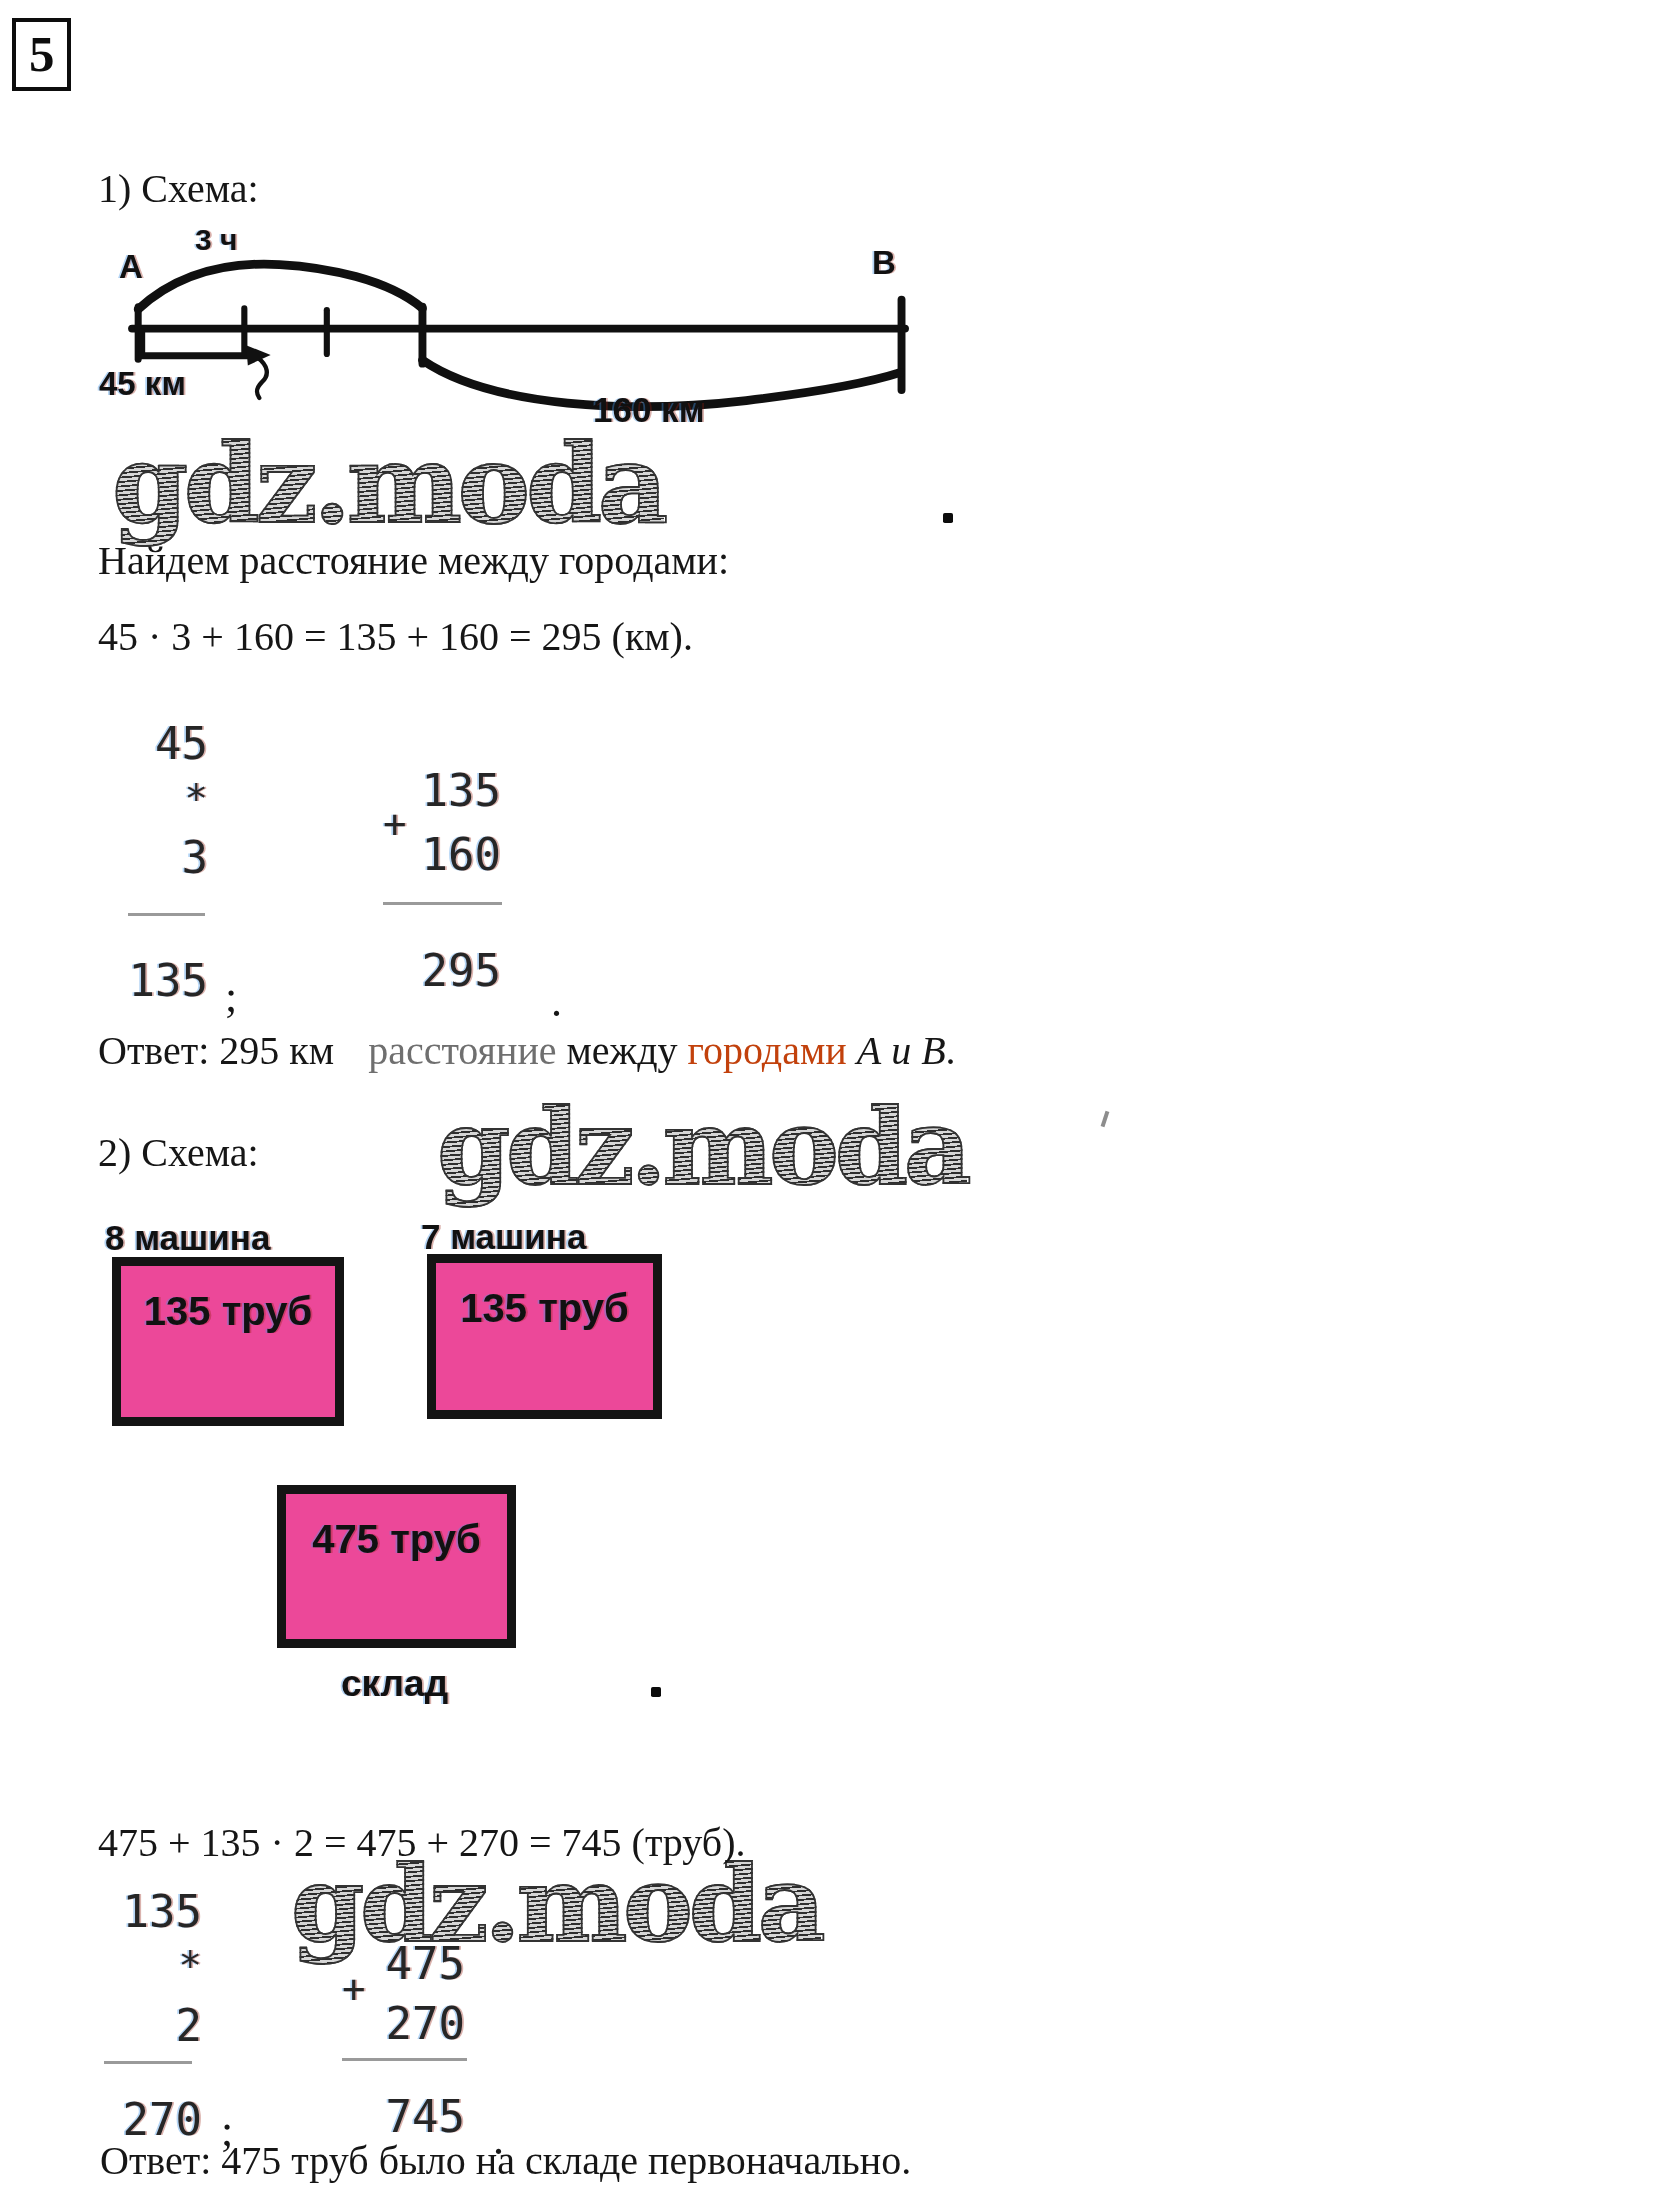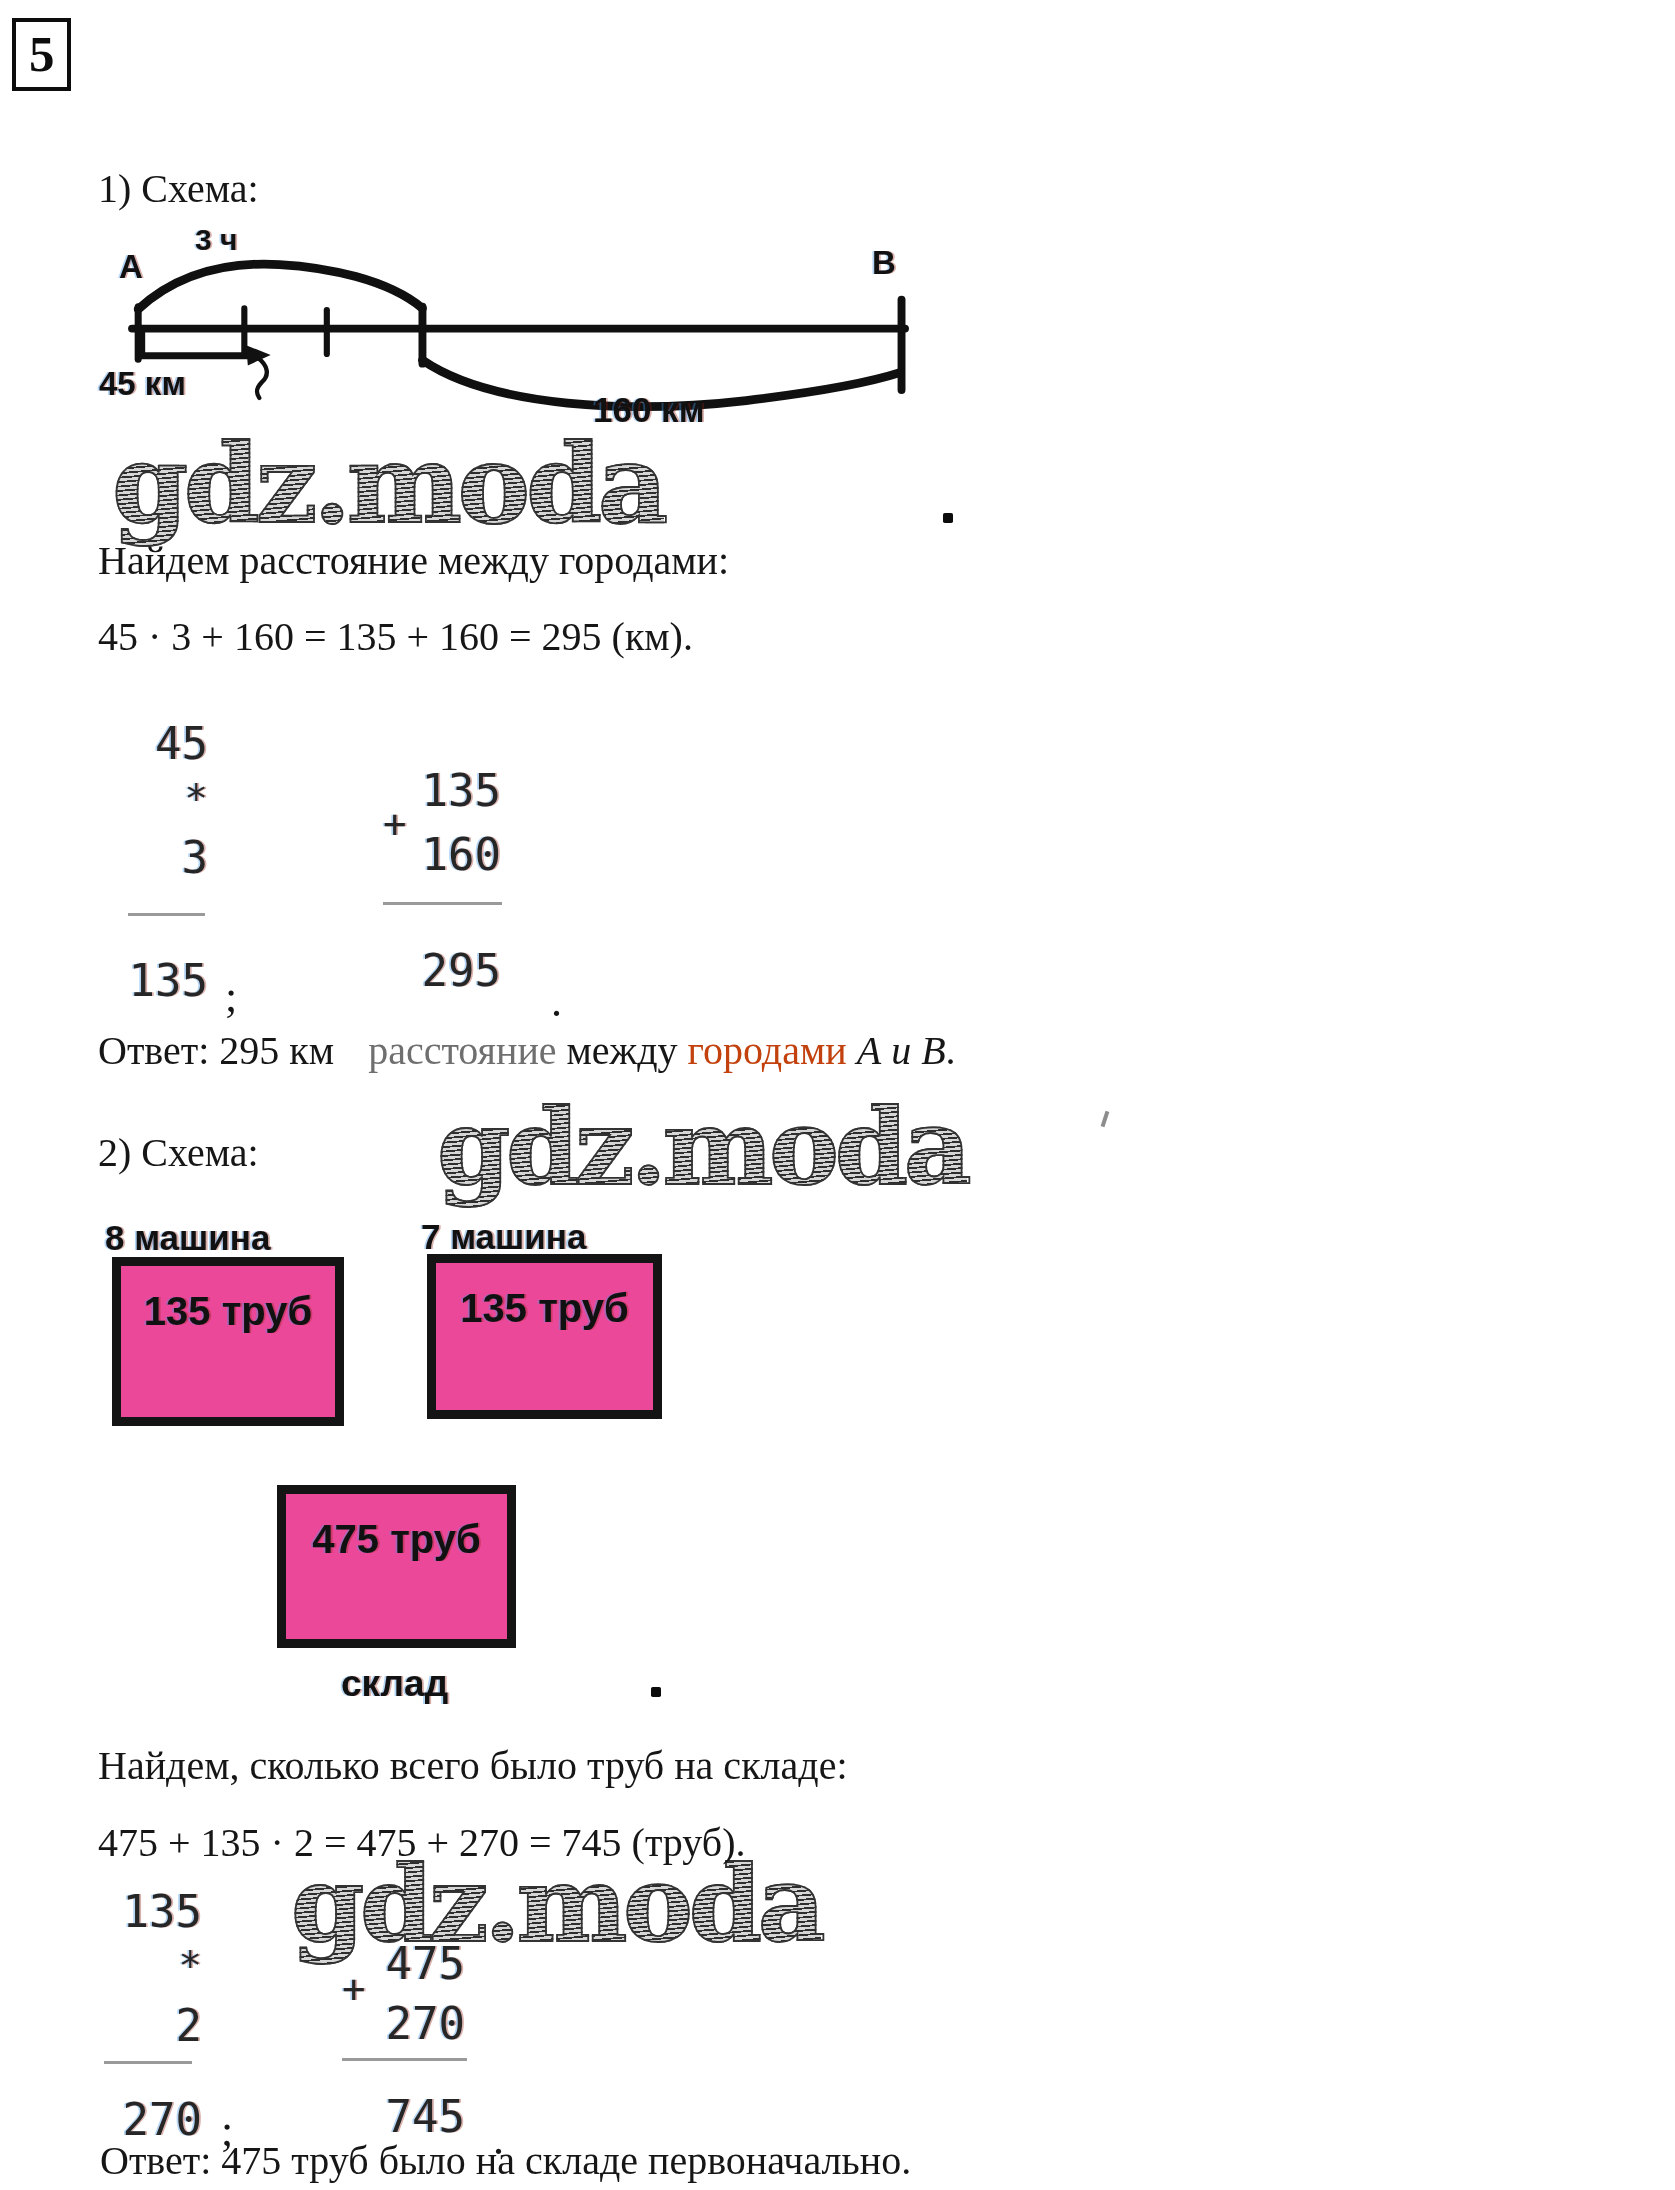--- a/index.html
+++ b/index.html
@@ -102,21 +102,20 @@
   </div>
   <div class="boxframe" style="left:427px;top:1254px;width:235px;height:165px;">
     <div class="sans cab val">135 труб</div>
   </div>
   <div class="boxframe" style="left:277px;top:1485px;width:239px;height:163px;">
     <div class="sans cab val">475 труб</div>
   </div>
   <div class="abs sans cab txt" style="left:341px;top:1663px;font-size:37px;">склад</div>
   <div class="dotmark" style="left:651px;top:1687px;"></div>
 
-  <div class="abs serif txt" style="left:98px;top:1742px;">Найдем, сколько всего было труб на складе:</div>
   <div class="abs serif txt" style="left:98px;top:1819px;">475 + 135 · 2 = 475 + 270 = 745 (труб).</div>
 
   <div class="wm" style="left:291px;top:1842px;font-size:105px;">gdz.moda</div>
 
   <div class="abs mono cab rcol txt" style="left:88px;top:1886px;width:114px;">135</div>
   <div class="abs mono cab rcol txt" style="left:88px;top:1943px;width:114px;font-size:39px;">*</div>
   <div class="abs mono cab rcol txt" style="left:88px;top:2000px;width:114px;">2</div>
   <div class="rule" style="left:104px;top:2061px;width:88px;"></div>
   <div class="abs mono cab rcol txt" style="left:88px;top:2094px;width:114px;">270</div>
   <div class="abs serif txt" style="left:221px;top:2105px;font-size:44px;">;</div>

